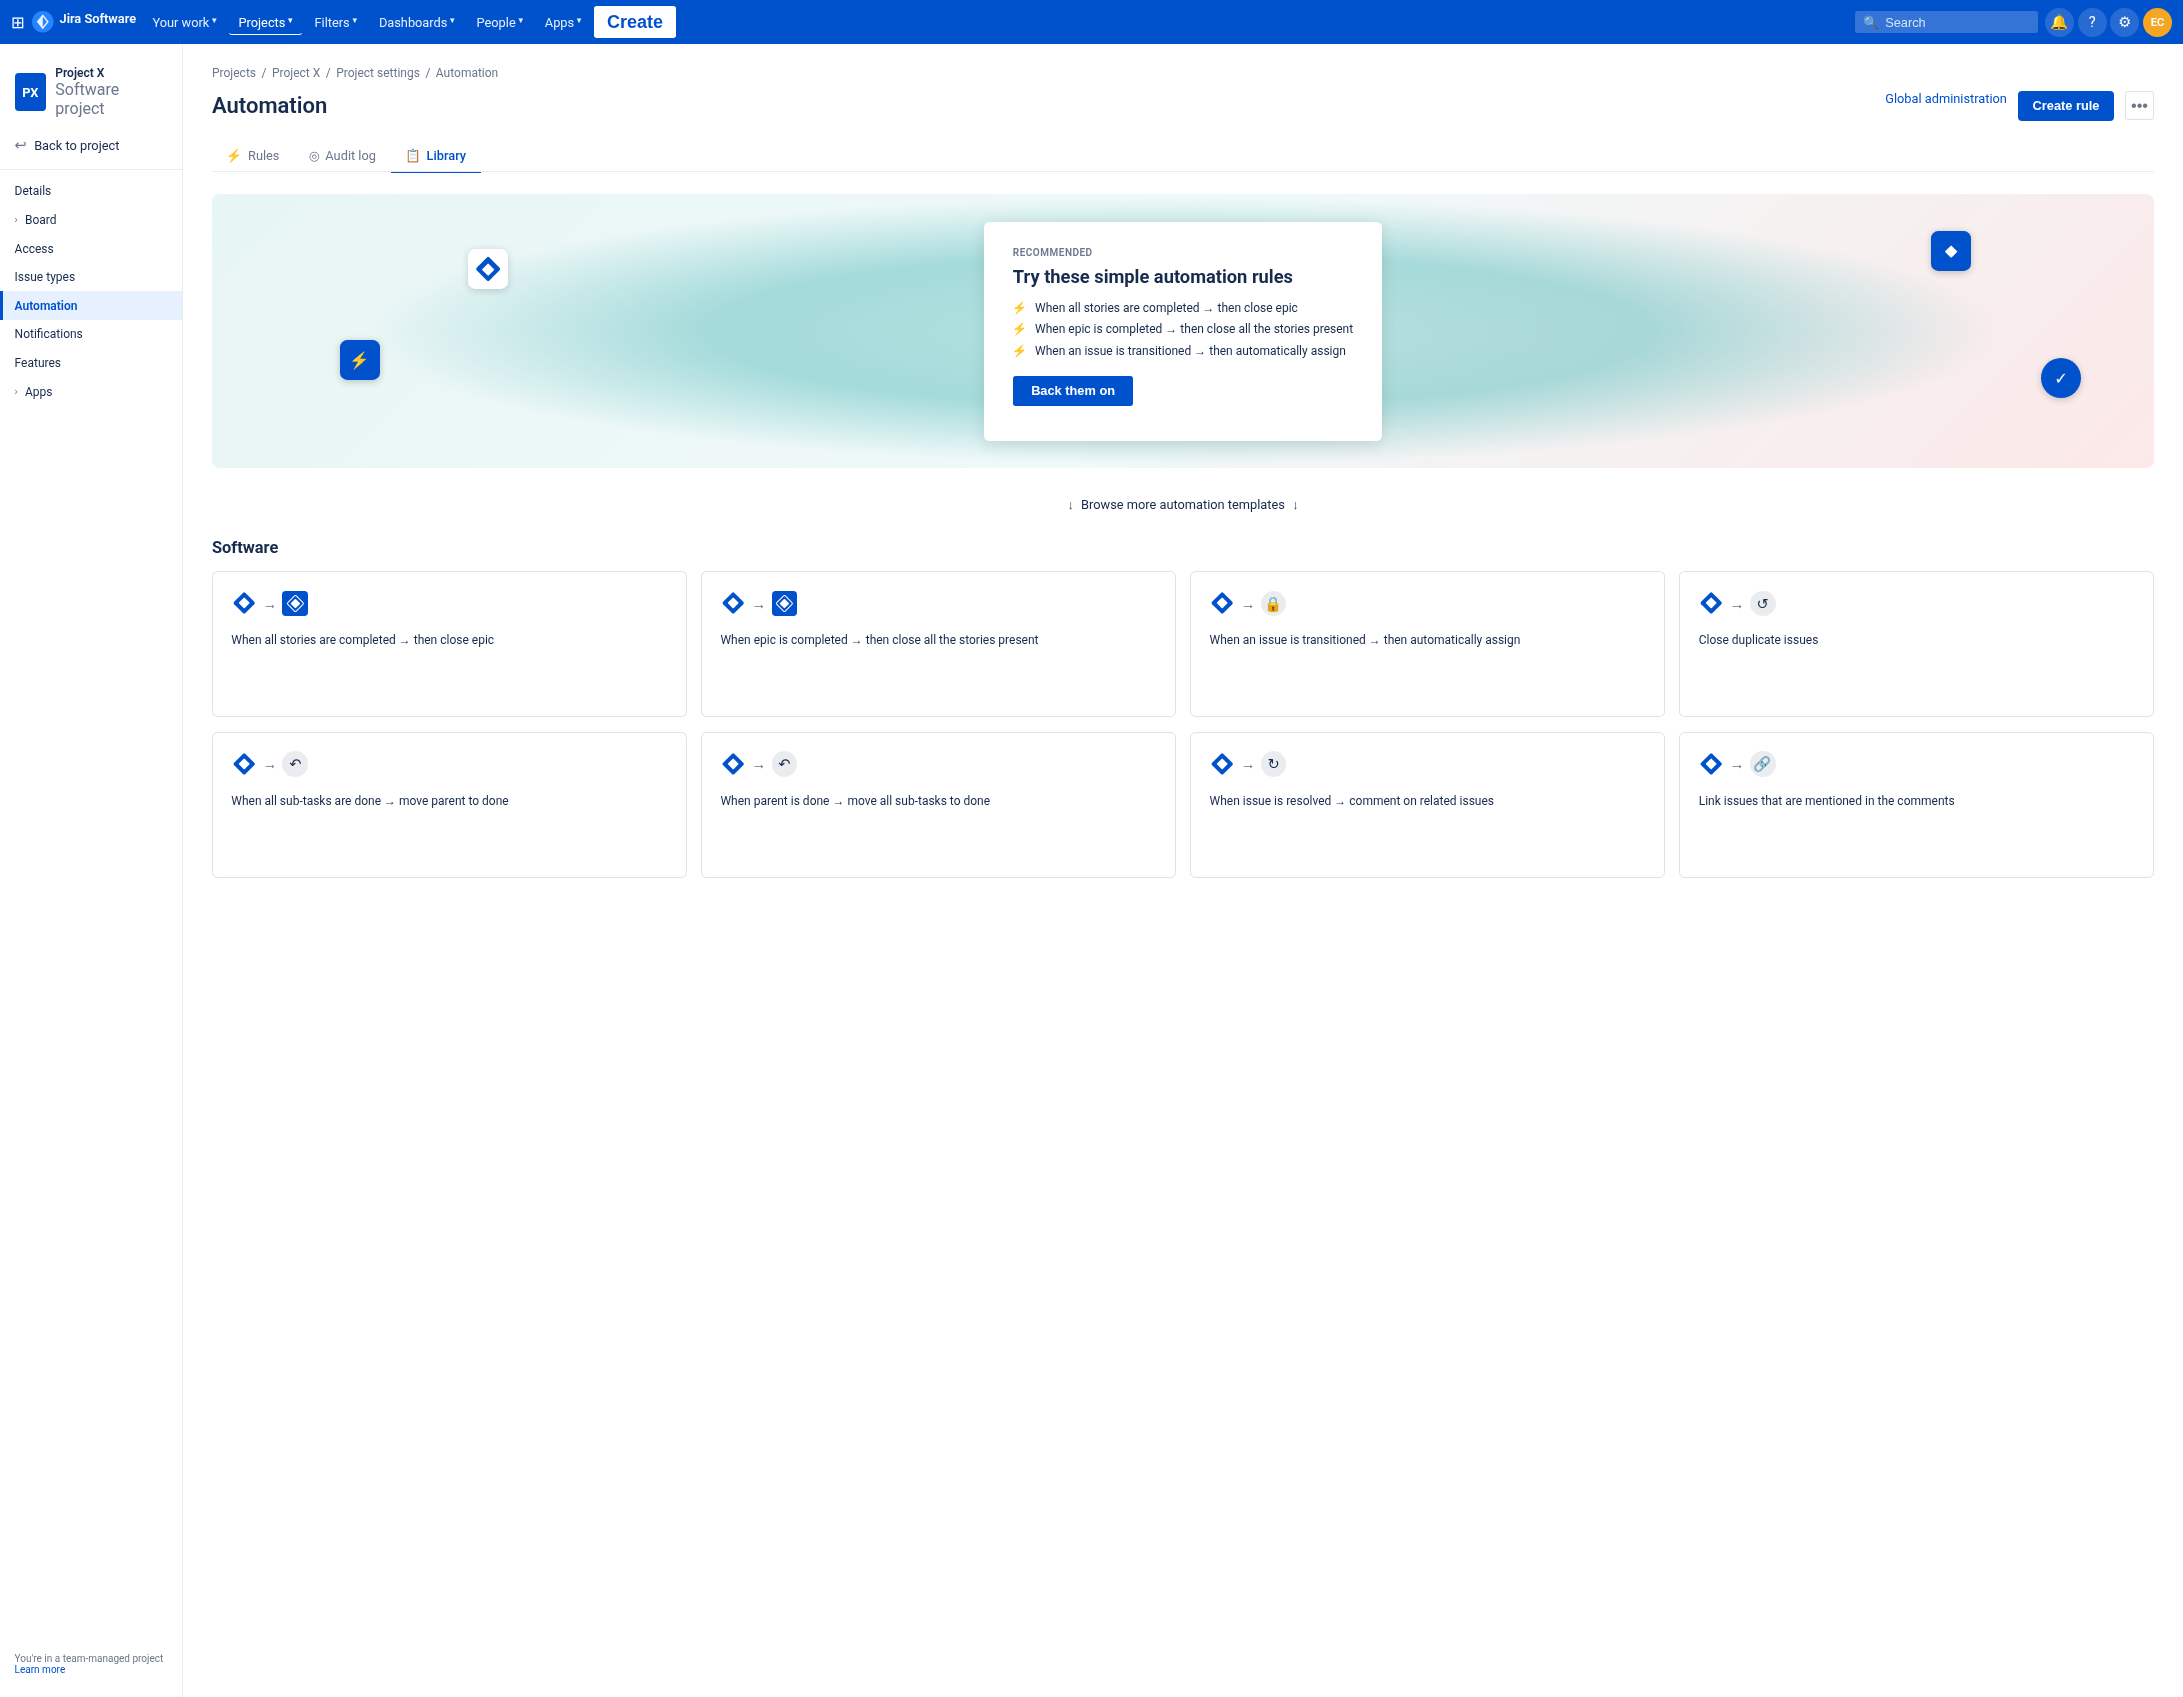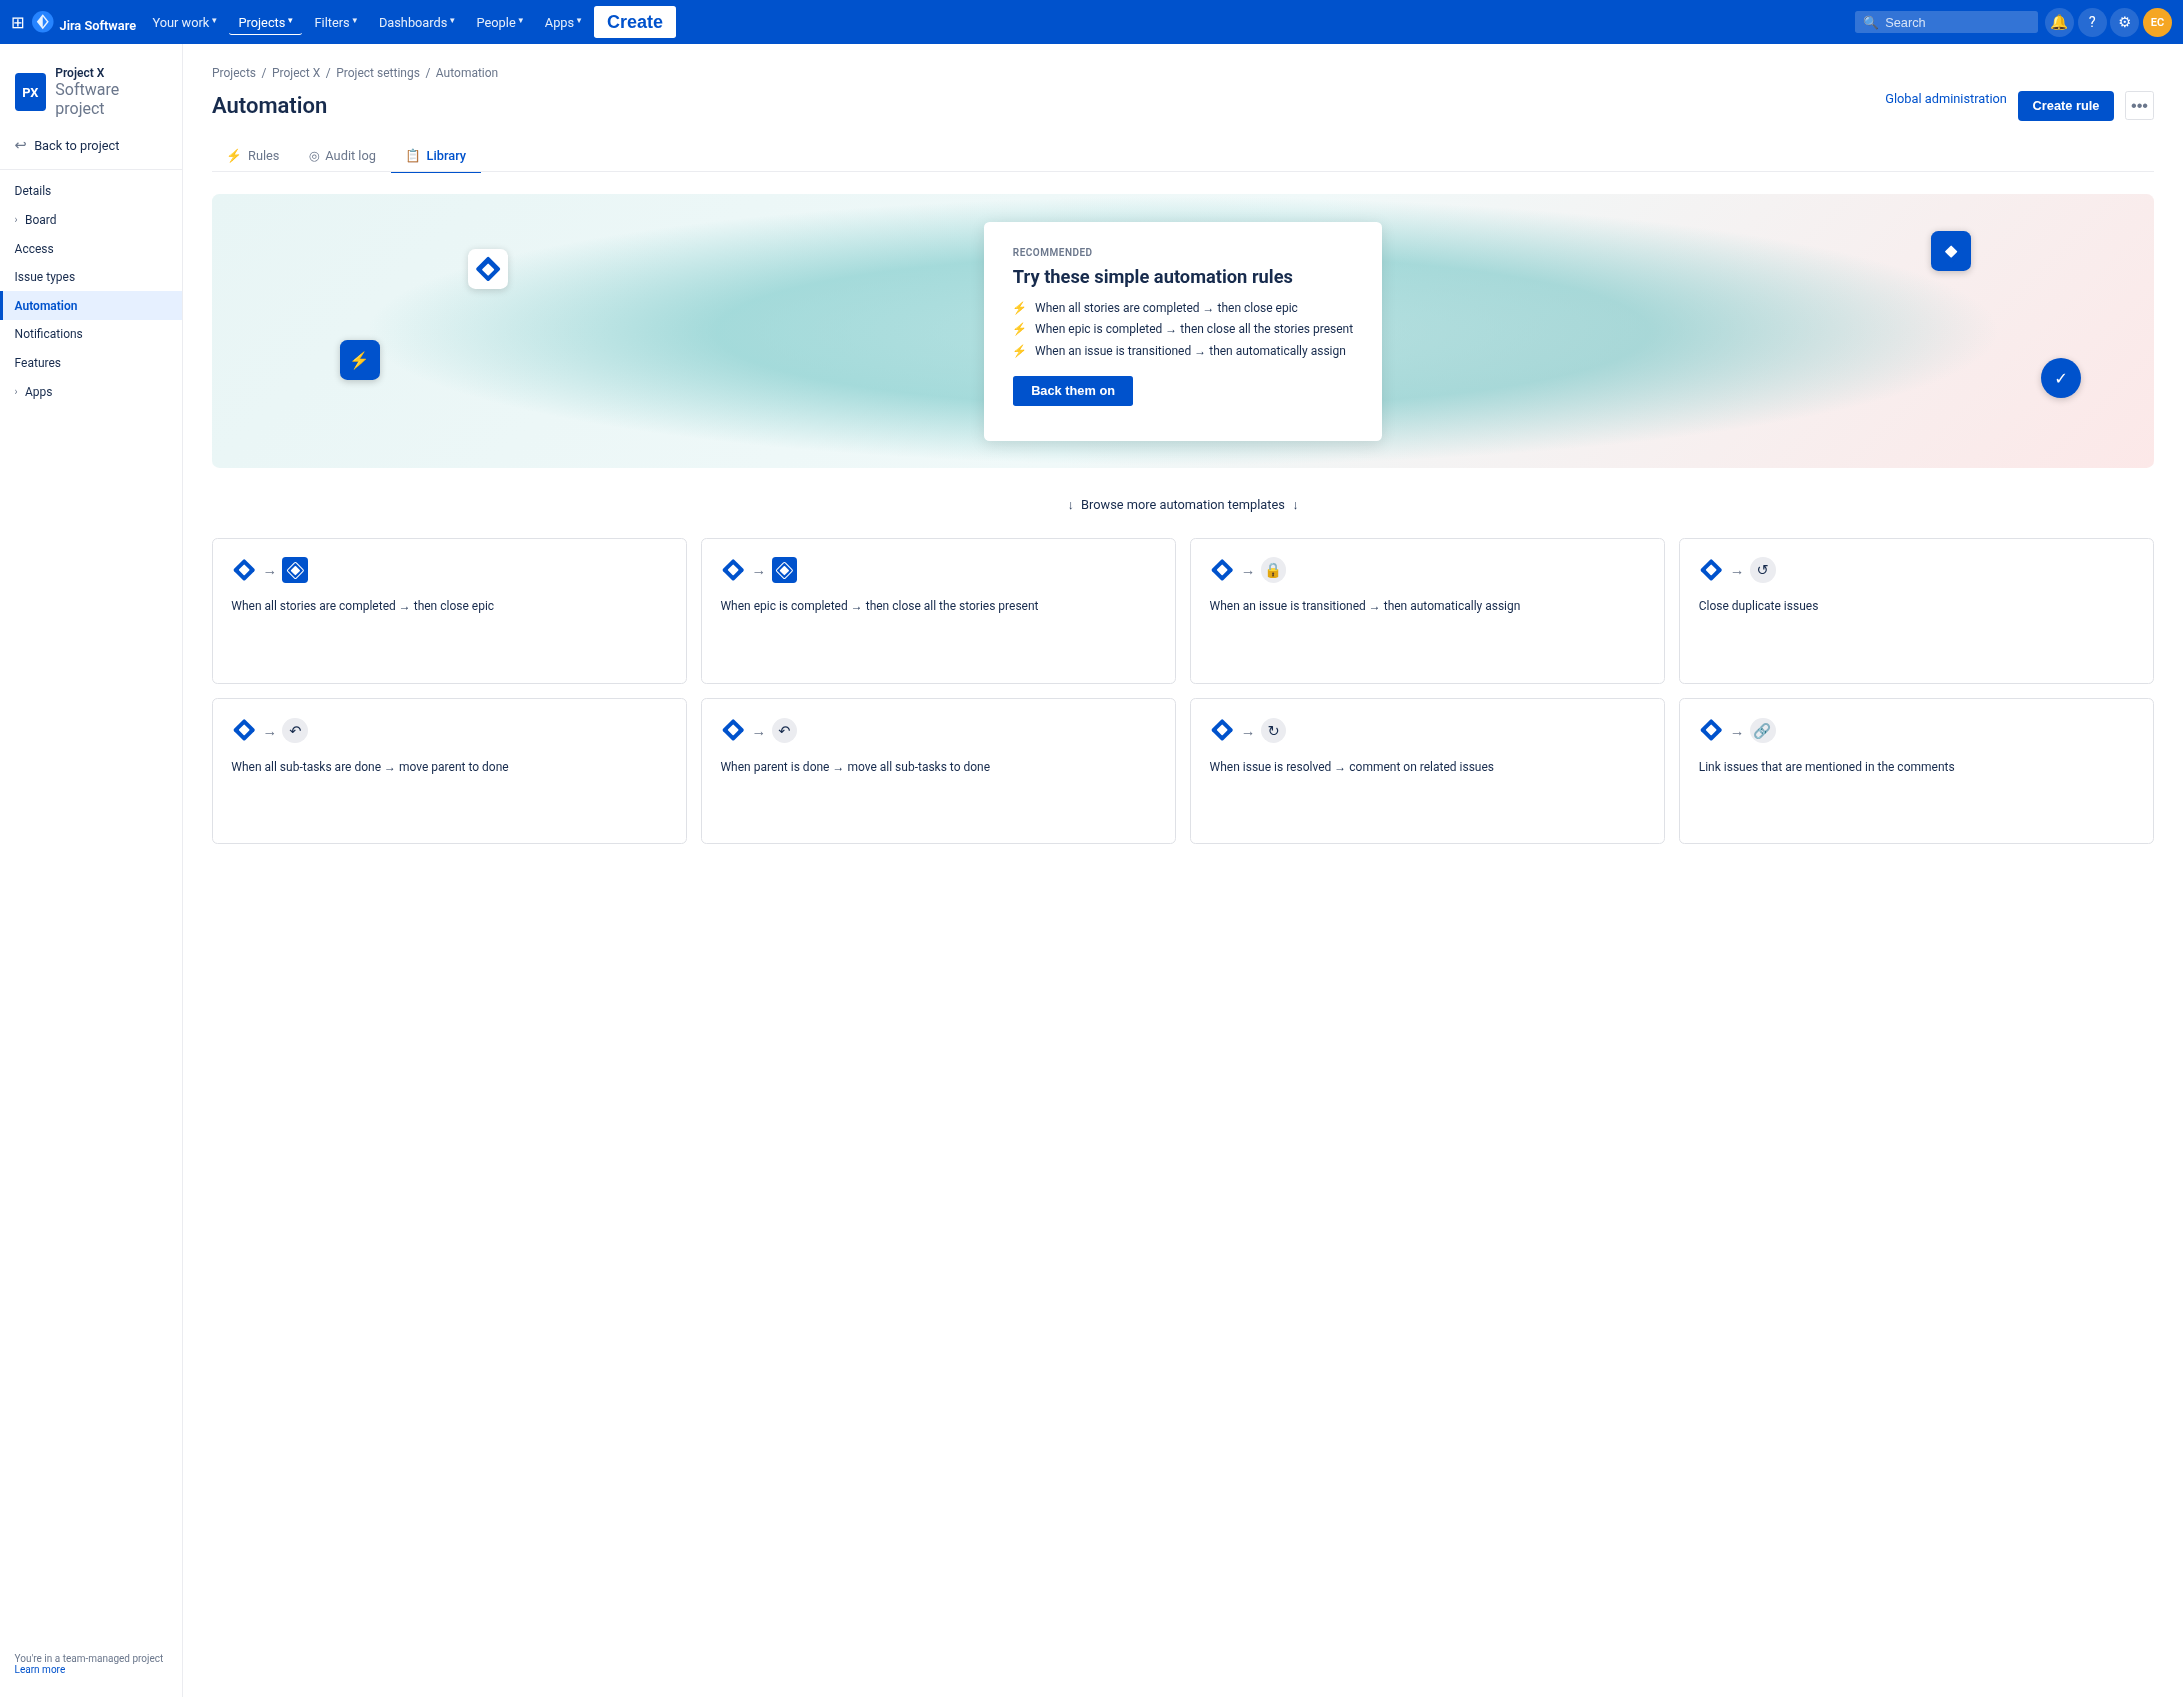--- a/index.html
+++ b/index.html
@@ -5,21 +5,21 @@
     * { box-sizing: border-box; margin: 0; padding: 0; }
     body { font-family: -apple-system, BlinkMacSystemFont, 'Segoe UI', Roboto, sans-serif; font-size: 12.8px; color: #172b4d; background: #fff; }
 
     
     .topnav {
       display: flex; align-items: center; height: 44px;
       background: #0052cc; padding: 0 11px; gap: 7.3px;
       position: fixed; top: 0; left: 0; right: 0; z-index: 100;
     }
     .topnav-grid { display: flex; align-items: center; gap: 1.8px; cursor: pointer; }
-    .topnav-logo { display: flex; align-items: flex-end; gap: 5.5px; color: #fff; font-weight: 600; font-size: 12.8px; text-decoration: none; }
+    .topnav-logo { display: flex; align-items: flex-start; gap: 5.5px; color: #fff; font-weight: 600; font-size: 12.8px; text-decoration: none; }
     .nav-items { display: flex; align-items: center; gap: 3.7px; flex: 1; }
     .nav-item {
       color: rgba(255,255,255,0.9); padding: 5.5px 9.1px; border-radius: 2.7px;
       cursor: pointer; font-size: 12.8px; display: flex; align-items: flex-start; gap: 2.7px;
       white-space: nowrap;
     }
     .nav-item.active { color: #fff; }
     .nav-item .chevron { font-size: 9.1px; }
     .create-btn {
       background: #fff; color: #0052cc; padding: 5.5px 12.8px; border-radius: 2.7px;
@@ -362,20 +362,21 @@
       </div>
     </div>
 
     <div class="browse-link">
       <span>↓</span>
       <span>Browse more automation templates</span>
       <span>↓</span>
     </div>
 
     <div>
+      <h2 class="section-title">Software</h2>
       <div class="cards-grid" id="cards-grid-row1">
           <div class="automation-card">
       <div class="card-icons">
         <div class="diamond-icon">
           <div class="diamond-shape" style="width:16.4px;height:16.4px;background:#0052cc;border-radius:1.8px;">
             <div class="diamond-shape-inner" style="width:8.2px;height:8.2px;background:#fff;"></div>
           </div>
         </div>
         <span class="card-arrow">→</span>
         <div style="width:25.6px;height:25.6px;background:#0052cc;border-radius:3.7px;display:flex;align-items:center;justify-content:center;">

